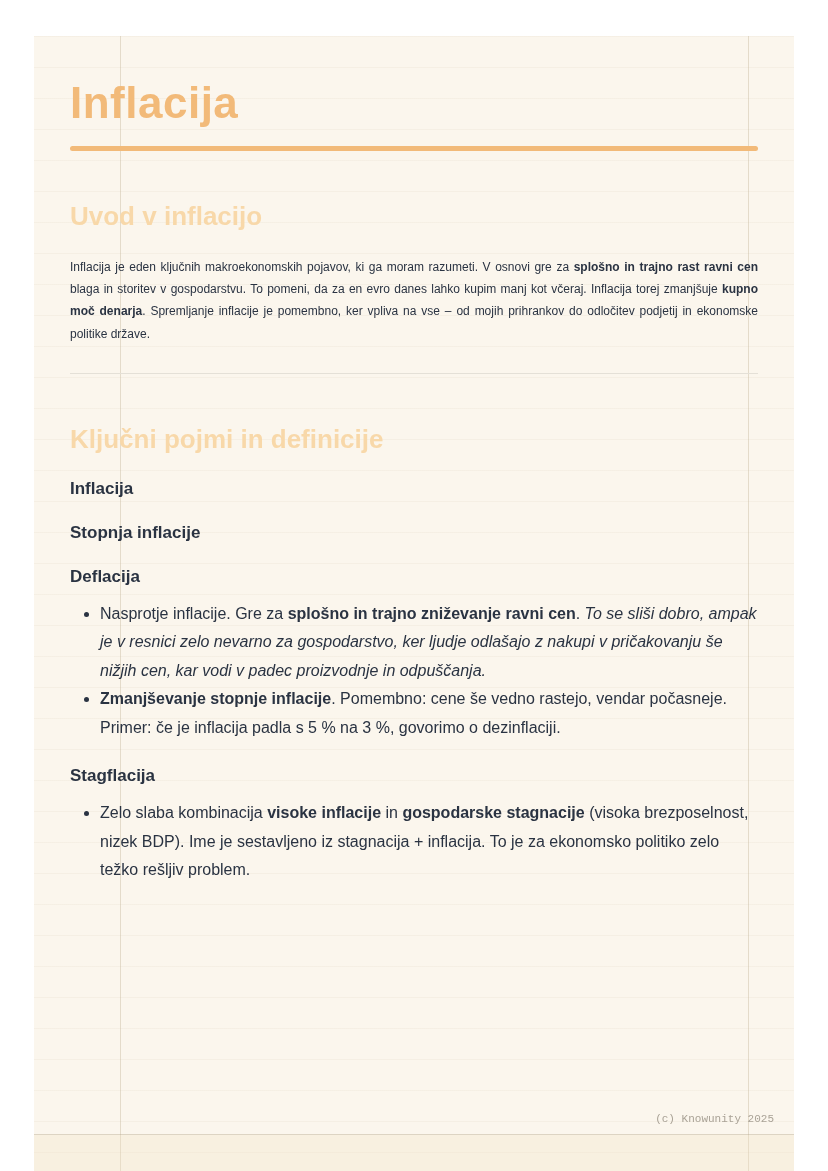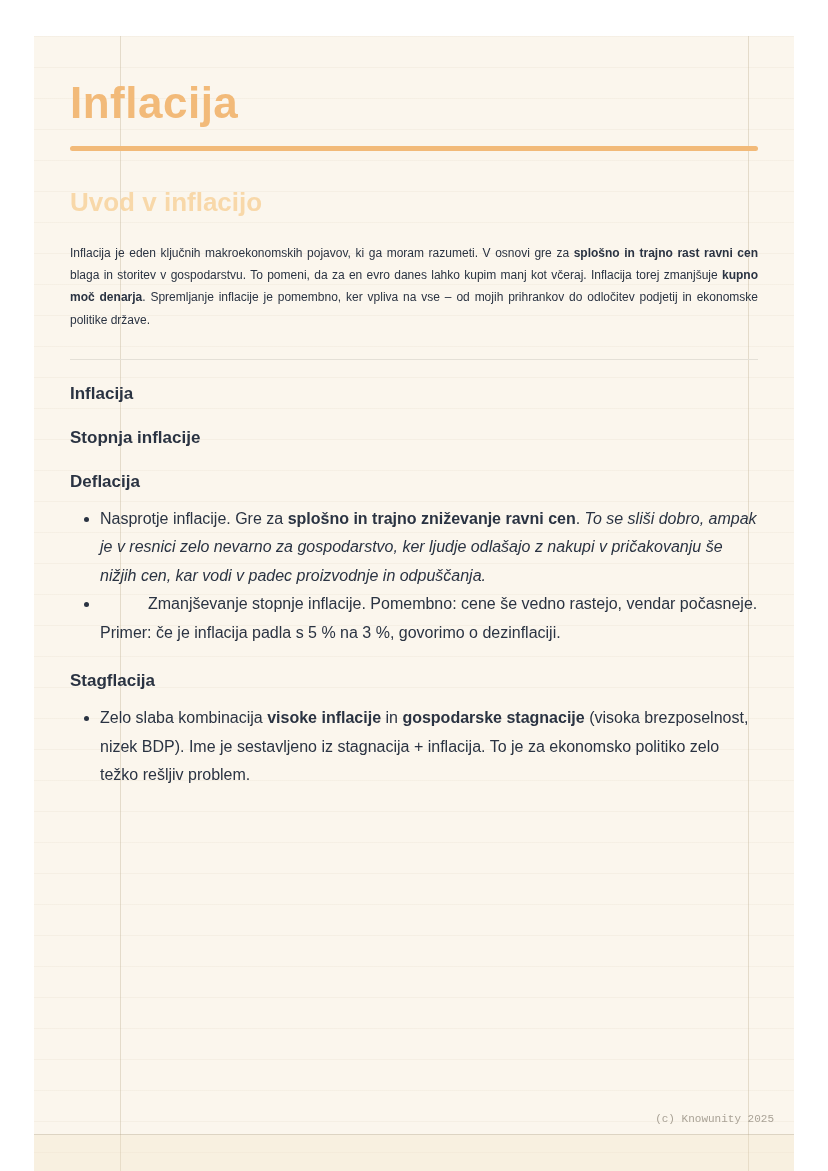--- a/index.html
+++ b/index.html
@@ -53,21 +53,21 @@
   .title-rule {
     height: 5px;
     border-radius: 3px;
     background: var(--accent, #F2BA79);
     margin-top: 18px;
   }
   h2.sec-heading {
     font-size: 26px;
     font-weight: bold;
     color: var(--heading, #F8D8A9);
-    margin-top: 36px;
+    margin-top: 50px;
     margin-bottom: 24px;
   }
   p.intro {
     font-size: 12px;
     line-height: 1.85;
     text-align: justify;
   }
   .divider {
     height: 1px;
     background: #E4E0D7;
@@ -109,39 +109,40 @@
   <div class="content">
 
     <h1 class="doc-title">Inflacija</h1>
     <div class="title-rule"></div>
 
     <h2 class="sec-heading">Uvod v inflacijo</h2>
     <p class="intro"><span>Inflacija je eden ključnih makroekonomskih pojavov, ki ga moram razumeti. V osnovi gre za </span><span style="font-weight: bold;">splošno in trajno rast ravni cen</span><span> blaga in storitev v gospodarstvu. To pomeni, da za en evro danes lahko kupim manj kot včeraj. Inflacija torej zmanjšuje </span><span style="font-weight: bold;">kupno moč denarja</span><span>. Spremljanje inflacije je pomembno, ker vpliva na vse – od mojih prihrankov do odločitev podjetij in ekonomske politike države.</span></p>
 
     <div class="divider"></div>
 
+    <h2 class="sec-heading">Ključni pojmi in definicije</h2>
 
     <div class="def-block">
       <h3 class="term">Inflacija</h3>
     </div>
 
     <div class="def-block">
       <h3 class="term">Stopnja inflacije</h3>
     </div>
 
     <div class="def-block">
       <h3 class="term">Deflacija</h3>
       <ul class="def-list">
         <li><span>Nasprotje inflacije. Gre za </span><span style="font-weight: bold;">splošno in trajno zniževanje ravni cen</span><span>. </span><span style="font-style: italic;">To se sliši dobro, ampak je v resnici zelo nevarno za gospodarstvo, ker ljudje odlašajo z nakupi v pričakovanju še nižjih cen, kar vodi v padec proizvodnje in odpuščanja.</span></li>
       </ul>
     </div>
 
     <div class="def-block">
       <ul class="def-list">
-        <li><span style="font-weight: normal; margin-left: 48px;">Zmanjševanje stopnje inflacije</span><span>. Pomembno: cene še vedno rastejo, vendar počasneje. Primer: če je inflacija padla s 5 % na 3 %, govorimo o dezinflaciji.</span></li>
+        <li><span style="font-weight: bold;">Zmanjševanje stopnje inflacije</span><span>. Pomembno: cene še vedno rastejo, vendar počasneje. Primer: če je inflacija padla s 5 % na 3 %, govorimo o dezinflaciji.</span></li>
       </ul>
     </div>
 
     <div class="def-block">
       <h3 class="term">Stagflacija</h3>
       <ul class="def-list">
         <li><span>Zelo slaba kombinacija </span><span style="font-weight: bold;">visoke inflacije</span><span> in </span><span style="font-weight: bold;">gospodarske stagnacije</span><span> (visoka brezposelnost, nizek BDP). Ime je sestavljeno iz stagnacija + inflacija. To je za ekonomsko politiko zelo težko rešljiv problem.</span></li>
       </ul>
     </div>
 

